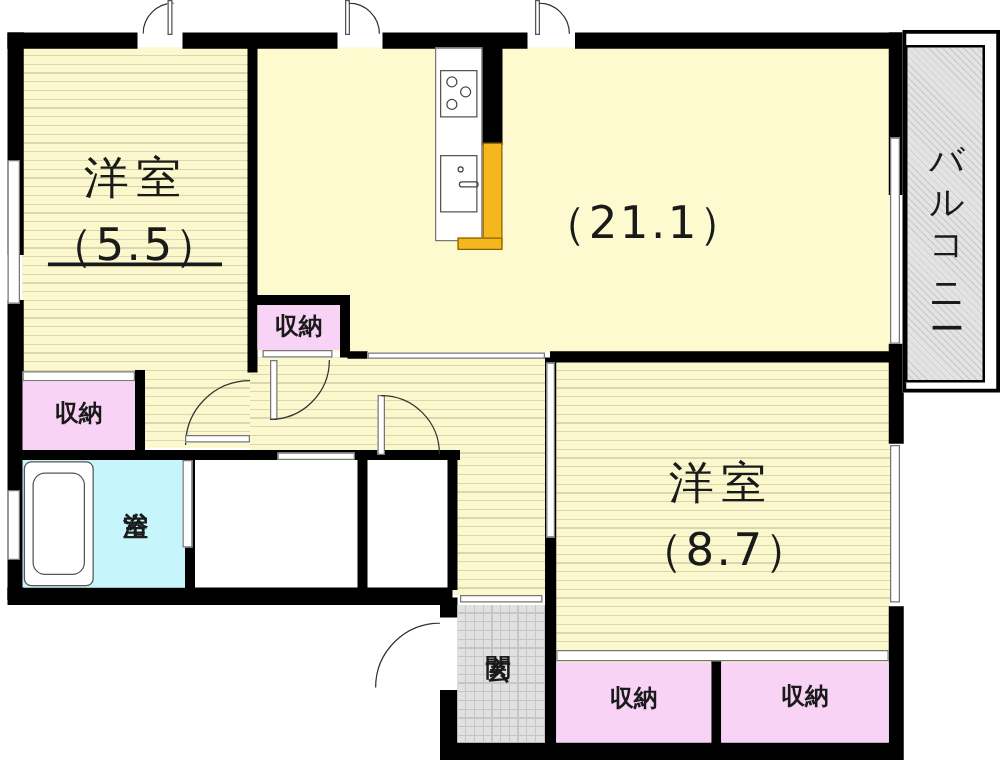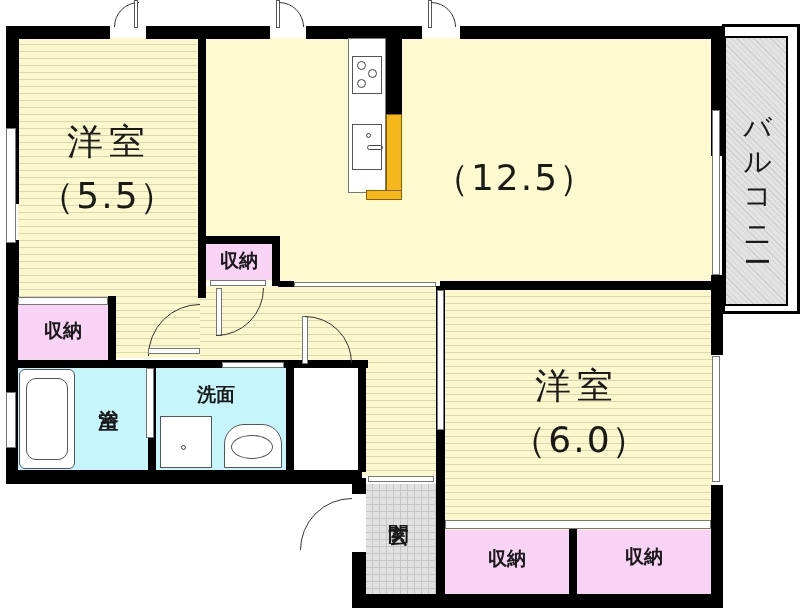--- a/index.html
+++ b/index.html
@@ -110,29 +110,20 @@
   </div>
 
   <div class="abs wet" style="left:18px;top:368px;width:130px;height:102px;">
     <div class="abs fixture" style="left:1px;top:1px;width:56px;height:100px;border-radius:6px;">
       <div class="abs" style="left:6px;top:8px;width:42px;height:82px;border:1.5px solid #555;border-radius:10px;"></div>
     </div>
     <div class="label med vert" style="left:78px;top:26px;font-size:20px;">浴室</div>
   </div>
   <div class="abs" style="left:146px;top:368px;width:8px;height:70px;background:#fff;border:1px solid #777;"></div>
 
-  <div class="abs wet" style="left:156px;top:368px;width:130px;height:102px;">
-    <div class="label med" style="left:0;top:14px;width:120px;font-size:19px;">洗面</div>
-    <div class="abs fixture" style="left:4px;top:48px;width:52px;height:52px;">
-      <div class="abs" style="left:20px;top:28px;width:5px;height:5px;border:1px solid #444;border-radius:50%;"></div>
-    </div>
-    <div class="abs fixture" style="left:68px;top:56px;width:58px;height:44px;border-radius:20px 20px 0 0;">
-      <div class="abs" style="left:6px;top:10px;width:42px;height:24px;border:1.5px solid #555;border-radius:50%;"></div>
-    </div>
-  </div>
   <div class="abs" style="left:222px;top:362px;width:62px;height:6px;background:#fff;border:1px solid #777;"></div>
 
 
   <div class="abs door-arc" style="left:148px;top:304px;width:104px;height:104px;border-radius:50%;clip-path:inset(0 50% 50% 0);"></div>
   <div class="abs" style="left:148px;top:348px;width:52px;height:6px;background:#fff;border:1px solid #777;"></div>
   <div class="abs" style="left:216px;top:288px;width:6px;height:48px;background:#fff;border:1px solid #777;"></div>
   <div class="abs door-arc" style="left:168px;top:240px;width:96px;height:96px;border-radius:50%;clip-path:inset(50% 0 0 50%);"></div>
   <div class="abs" style="left:302px;top:316px;width:6px;height:48px;background:#fff;border:1px solid #777;"></div>
   <div class="abs door-arc" style="left:258px;top:316px;width:94px;height:94px;border-radius:50%;clip-path:inset(0 0 50% 50%);"></div>
   <div class="abs" style="left:294px;top:282px;width:142px;height:5px;background:#fff;border:1px solid #777;"></div>
@@ -152,17 +143,17 @@
   <div class="abs storage" style="left:577px;top:530px;width:134px;height:64px;">
     <div class="label med" style="left:0;top:14px;width:134px;font-size:19px;">収納</div>
   </div>
 
   <div class="abs" style="left:722px;top:24px;width:78px;height:290px;border:3px solid #000;background:#fff;"></div>
   <div class="abs balcony" style="left:724px;top:36px;width:64px;height:270px;border:2px solid #000;">
     <div class="label vert" style="left:12px;top:58px;font-size:28px;letter-spacing:6px;">バルコニー</div>
   </div>
 
   <div class="label big" style="left:44px;top:118px;width:130px;">洋室</div>
-  <div class="label big" style="left:28px;top:172px;width:160px;letter-spacing:2px;">（5.5）</div>
-  <div class="label big" style="left:420px;top:154px;width:190px;letter-spacing:2px;">（12.5）</div>
+  <div class="label big" style="left:28px;top:172px;width:160px;letter-spacing:2px;text-decoration:underline;">（5.5）</div>
+  <div class="label big" style="left:420px;top:154px;width:190px;letter-spacing:2px;">（21.1）</div>
   <div class="label big" style="left:512px;top:362px;width:130px;">洋室</div>
-  <div class="label big" style="left:500px;top:416px;width:160px;letter-spacing:2px;">（6.0）</div>
+  <div class="label big" style="left:500px;top:416px;width:160px;letter-spacing:2px;">（8.7）</div>
 </div>
 
 </body></html>

